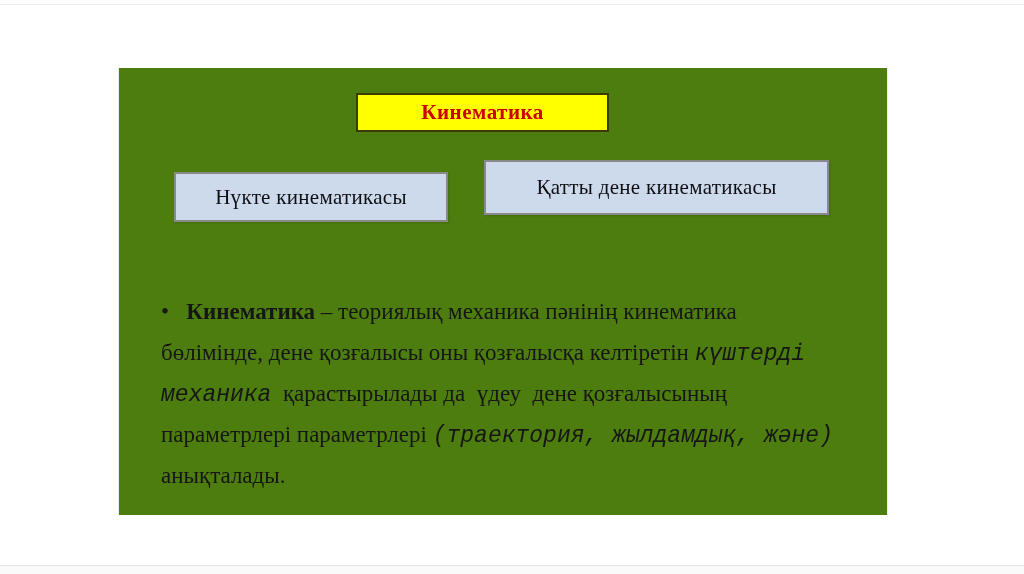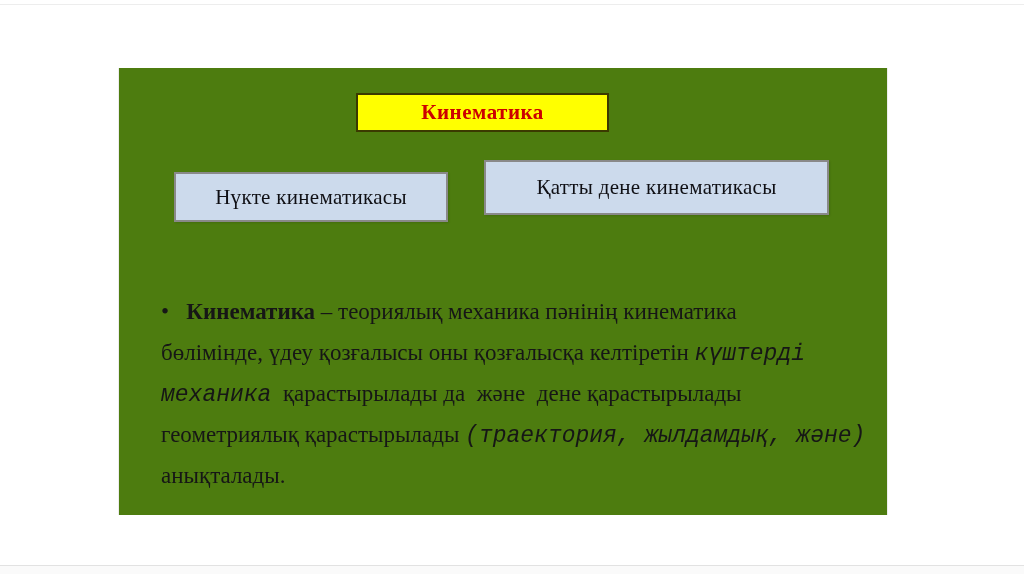--- a/index.html
+++ b/index.html
@@ -103,22 +103,22 @@
   <div class="sub-box sub-box-left" style="background: rgb(204, 218, 236); color: rgb(15, 15, 20); border-color: rgb(137, 137, 137);">
     <span>Нүкте кинематикасы</span>
   </div>
 
   <div class="sub-box sub-box-right" style="background: rgb(204, 218, 236); color: rgb(15, 15, 20); border-color: rgb(137, 137, 137);">
     <span>Қатты дене кинематикасы</span>
   </div>
 
   <div class="body-text">
       <div class="body-line"><span class="normal">•   </span><span class="bold">Кинематика</span><span class="normal"> – теориялық механика пәнінің кинематика</span></div>
-      <div class="body-line"><span class="normal">бөлімінде, үдеу қозғалысы оны қозғалысқа келтіретін </span><span class="italic">күштерді</span></div>
-      <div class="body-line"><span class="italic">механика</span><span class="normal">  қарастырылады да  және  дене қарастырылады</span></div>
-      <div class="body-line"><span class="normal">геометриялық қарастырылады </span><span class="italic">(траектория, жылдамдық, және)</span></div>
+      <div class="body-line"><span class="normal">бөлімінде, дене қозғалысы оны қозғалысқа келтіретін </span><span class="italic">күштерді</span></div>
+      <div class="body-line"><span class="italic">механика</span><span class="normal">  қарастырылады да  үдеу  дене қозғалысының</span></div>
+      <div class="body-line"><span class="normal">параметрлері параметрлері </span><span class="italic">(траектория, жылдамдық, және)</span></div>
       <div class="body-line"><span class="normal">анықталады.</span></div>
     </div>
 
 </div>
 
 <div class="bottom-rule"></div>
 <div class="bottom-strip"></div>
 
 </body></html>

